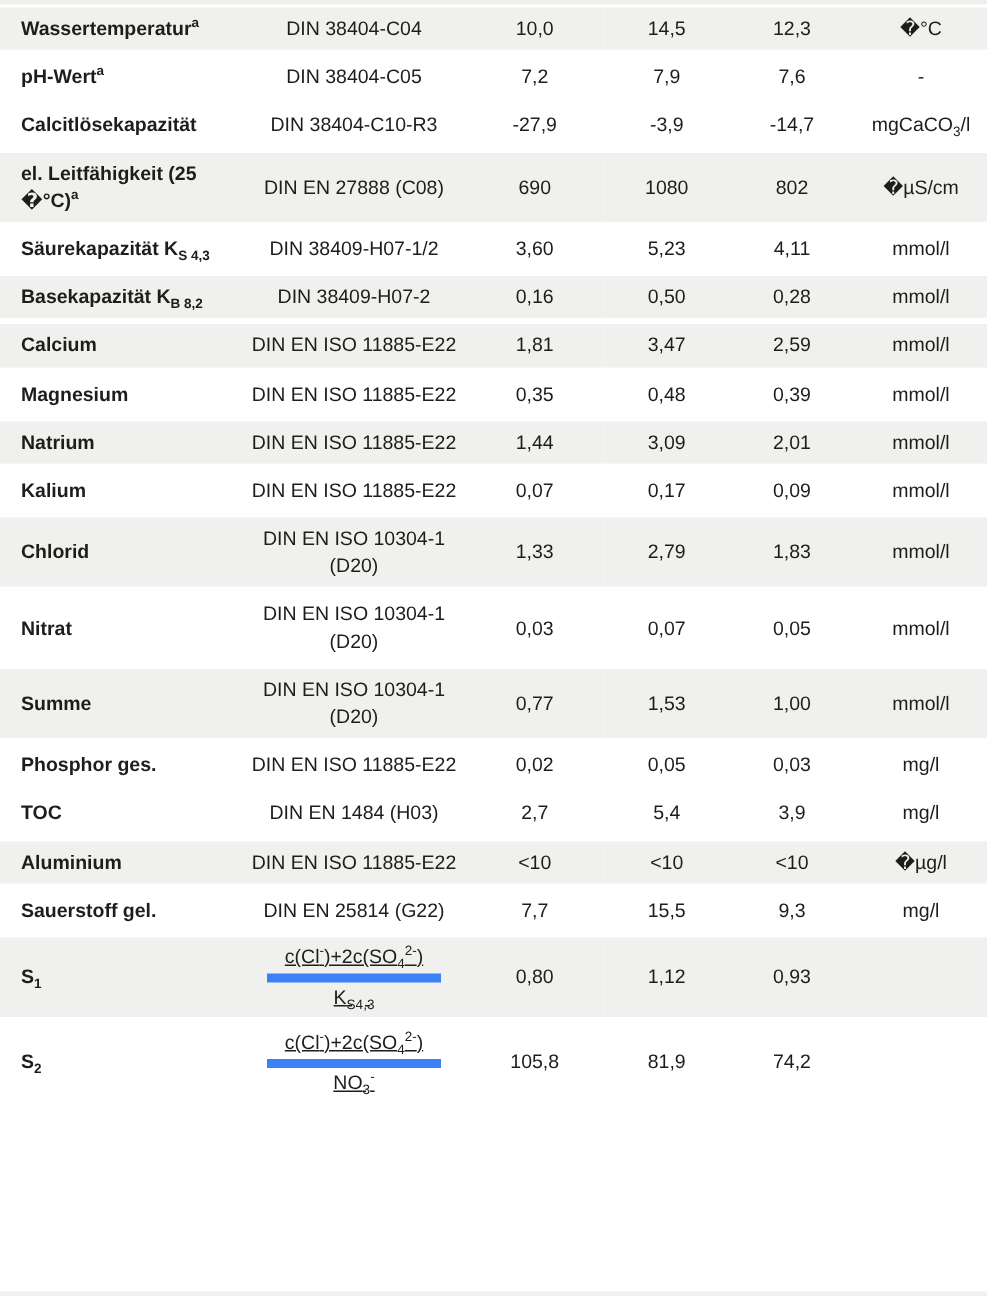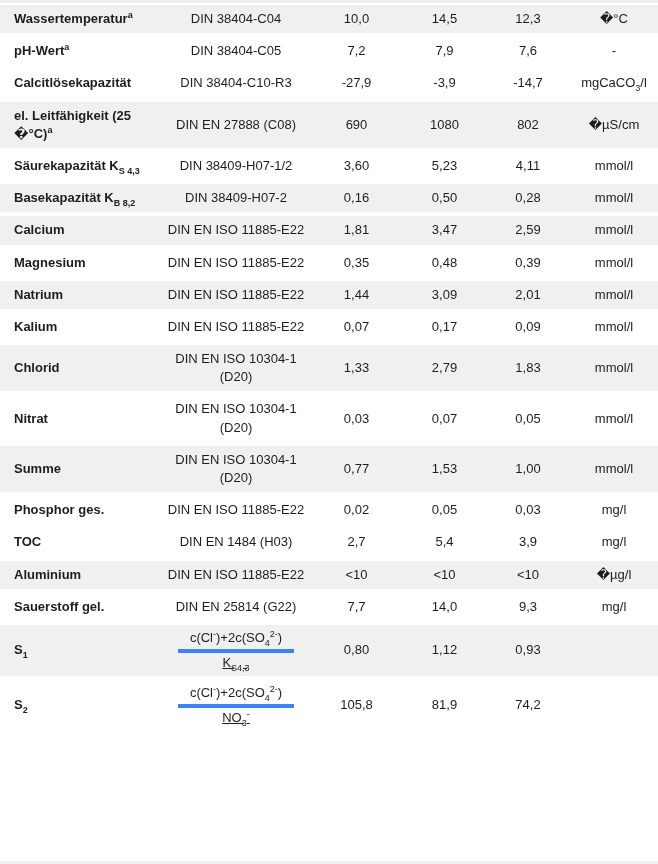--- a/index.html
+++ b/index.html
@@ -67,22 +67,23 @@
     line-height: 0;
   }
   .frac {
     display: inline-block;
     text-align: center;
     line-height: 1.15;
     vertical-align: middle;
   }
   .frac .num {
     display: block;
-    border-bottom: 4px solid #3b82f6;
+    border-bottom: 6px solid #3b82f6;
     padding: 1px 12px 3px;
+    text-decoration: underline;
   }
   .frac .den {
     display: block;
     padding-top: 3px;
     text-decoration: underline;
   }
 </style>
 </head>
 <body>
 
@@ -223,21 +224,21 @@
         <td class="method">DIN EN ISO 11885-E22</td>
         <td class="val">&lt;10</td>
         <td class="val">&lt;10</td>
         <td class="val">&lt;10</td>
         <td class="unit">�µg/l</td>
       </tr>
       <tr>
         <td class="param">Sauerstoff gel.</td>
         <td class="method">DIN EN 25814 (G22)</td>
         <td class="val">7,7</td>
-        <td class="val">14,0</td>
+        <td class="val">15,5</td>
         <td class="val">9,3</td>
         <td class="unit">mg/l</td>
       </tr>
       <tr class="alt">
         <td class="param">S<sub>1</sub></td>
         <td class="method"><span class="frac"><span class="num">c(Cl<sup>-</sup>)+2c(SO<sub>4</sub><sup>2-</sup>)</span><span class="den">K<sub>S4,3</sub></span></span></td>
         <td class="val">0,80</td>
         <td class="val">1,12</td>
         <td class="val">0,93</td>
         <td class="unit"></td>

